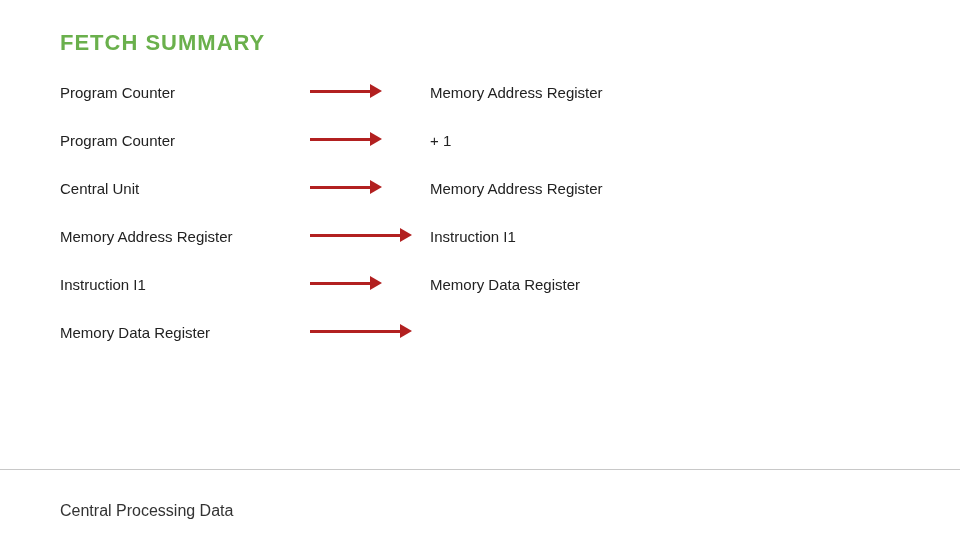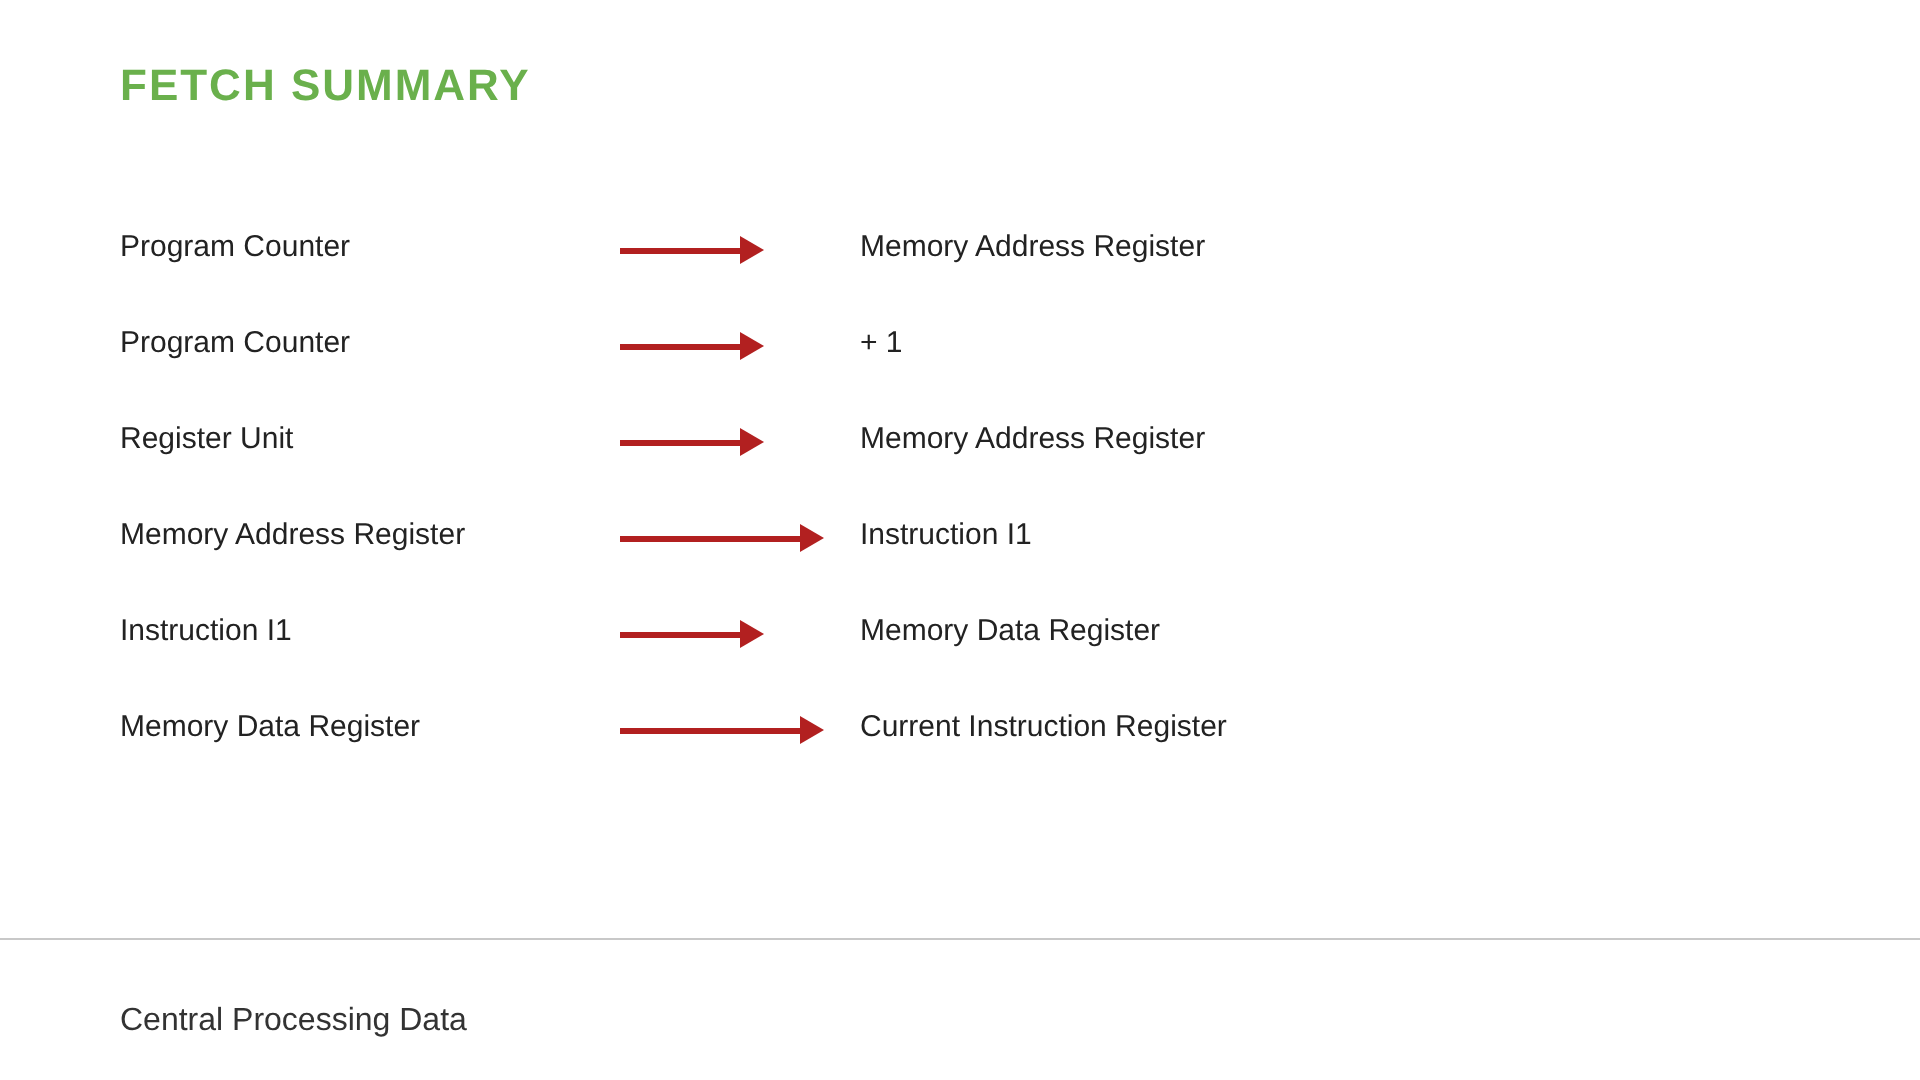--- a/index.html
+++ b/index.html
@@ -26,21 +26,21 @@
     }
 
     .rows-container {
       display: flex;
       flex-direction: column;
       gap: 0px;
     }
 
     .fetch-row {
       display: flex;
-      align-items: flex-end;
+      align-items: flex-start;
       min-height: 48px;
     }
 
     .left-label {
       width: 240px;
       font-size: 15px;
       color: #222;
       font-weight: 400;
     }
 
@@ -125,21 +125,21 @@
         <div class="left-label">Program Counter</div>
         <div class="arrow-container">
           <div class="arrow">
             <span class="arrow-line" style="width: 60px;"></span>
             <span class="arrow-head"></span>
           </div>
         </div>
         <div class="right-label">+ 1</div>
       </div>
       <div class="fetch-row row-3">
-        <div class="left-label">Register Unit</div>
+        <div class="left-label">Central Unit</div>
         <div class="arrow-container">
           <div class="arrow">
             <span class="arrow-line" style="width: 60px;"></span>
             <span class="arrow-head"></span>
           </div>
         </div>
         <div class="right-label">Memory Address Register</div>
       </div>
       <div class="fetch-row row-4">
         <div class="left-label">Memory Address Register</div>
@@ -162,19 +162,18 @@
         <div class="right-label">Memory Data Register</div>
       </div>
       <div class="fetch-row row-6">
         <div class="left-label">Memory Data Register</div>
         <div class="arrow-container">
           <div class="arrow">
             <span class="arrow-line" style="width: 90px;"></span>
             <span class="arrow-head"></span>
           </div>
         </div>
-        <div class="right-label">Current Instruction Register</div>
       </div>
     </div>
 </div>
 
 <div class="divider"></div>
 <div class="footer-label">Central Processing Data</div>
 
 </body></html>

